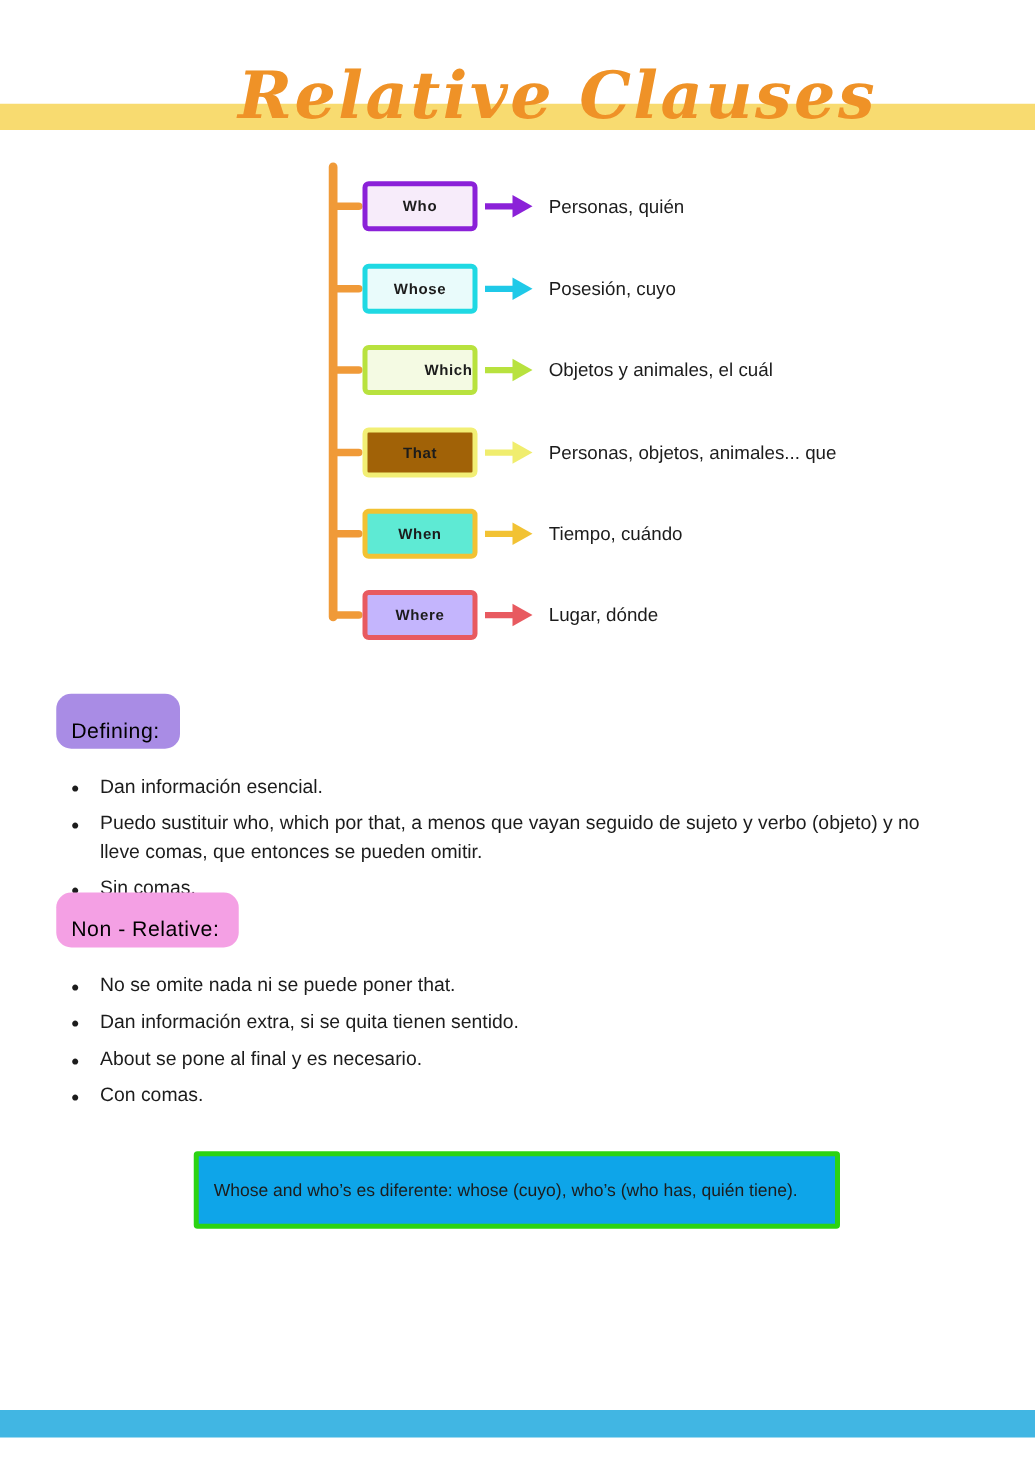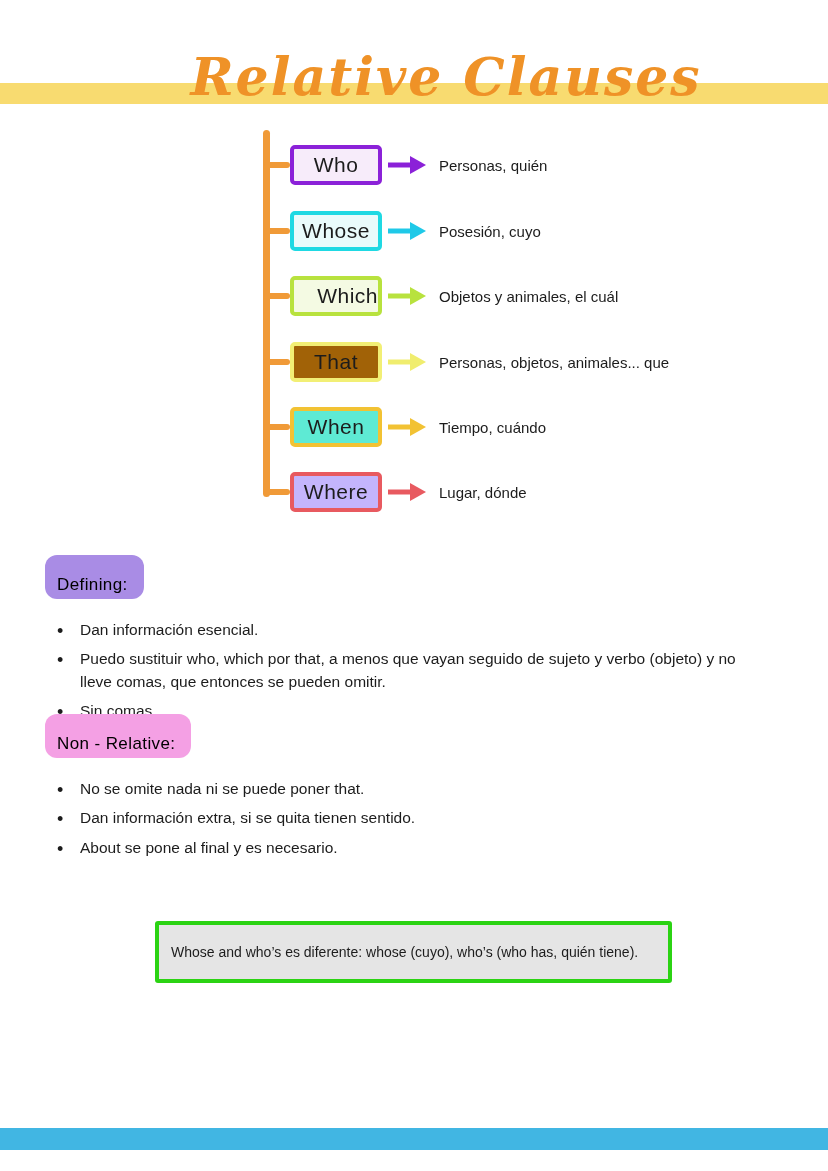--- a/index.html
+++ b/index.html
@@ -18,41 +18,41 @@
   }
   
   .tree-trunk{position:absolute;left:263px;top:130px;width:7px;height:367px;background:#F09A38;border-radius:4px;}
   .tree-row{position:absolute;left:264px;height:40px;display:flex;align-items:center;}
   .stub{width:26px;height:6px;background:#F09A38;border-radius:3px;flex:0 0 auto;}
   .term-box{
     width:84px;height:32px;border:4px solid #000;border-radius:5px;
     display:flex;align-items:center;justify-content:center;flex:0 0 auto;
     background:#fff;
   }
-  .term{font-weight:400;font-size:21px;letter-spacing:0.5px;}
+  .term{font-weight:700;font-size:12px;letter-spacing:0.5px;}
   .arrow{margin-left:5px;flex:0 0 auto;display:block;}
   .desc{margin-left:12px;font-size:15px;white-space:nowrap;}
   
   .section{position:absolute;left:45px;width:740px;}
   .pill{
     display:inline-block;border-radius:12px;padding:20px 16px 4px 12px;
     font-weight:400;font-size:17px;letter-spacing:0.4px;color:#000000;
   }
   .pill-defining{background:#A98CE5;}
   .pill-nondefining{background:#F4A0E4;}
   .bullets{list-style:none;margin:20px 0 0 0;padding:0;}
   .bullets li{
     position:relative;padding-left:35px;margin-bottom:7px;
     font-size:15.5px;line-height:1.45;max-width:690px;
   }
   .bullets li::before{content:"•";position:absolute;left:12px;top:-1px;font-size:18px;}
   
   .note-box{
     position:absolute;left:155px;top:921px;width:517px;height:62px;
-    border:4px solid #2BD313;border-radius:3px;background:#e5e5e5;
+    border:4px solid #2BD313;border-radius:3px;background:#0ea5e9;
     display:flex;align-items:center;padding:0 12px;box-sizing:border-box;
     font-size:14px;
   }
   
   .bottom-band{position:absolute;left:0;top:1128px;width:828px;height:22px;background:#41B6E3;}
 </style>
 </head>
 <body>
 
 <div class="top-band"></div>
@@ -140,20 +140,21 @@
     <li>Sin comas.</li>
   </ul>
 </div>
 
 <div class="section" style="top:714px">
   <span class="pill pill-nondefining">Non - Relative:</span>
   <ul class="bullets">
     <li>No se omite nada ni se puede poner that.</li>
     <li>Dan información extra, si se quita tienen sentido.</li>
     <li>About se pone al final y es necesario.</li>
+    <li>Con comas.</li>
   </ul>
 </div>
 
 <div class="note-box">
   <span>Whose and who’s es diferente: whose (cuyo), who’s (who has, quién tiene).</span>
 </div>
 
 <div class="bottom-band"></div>
 
 </body></html>

